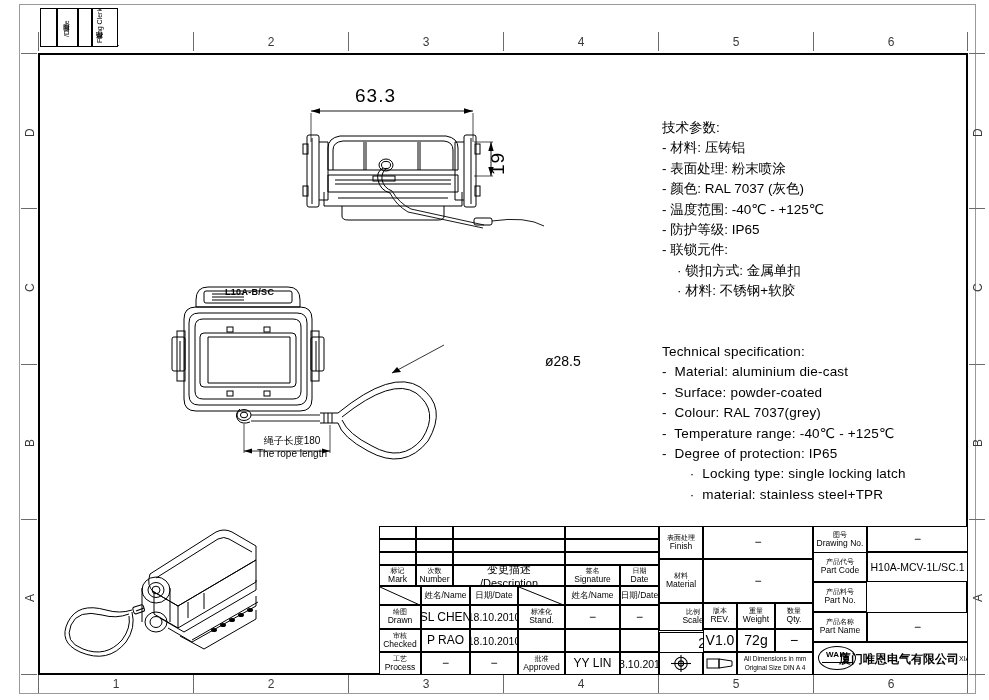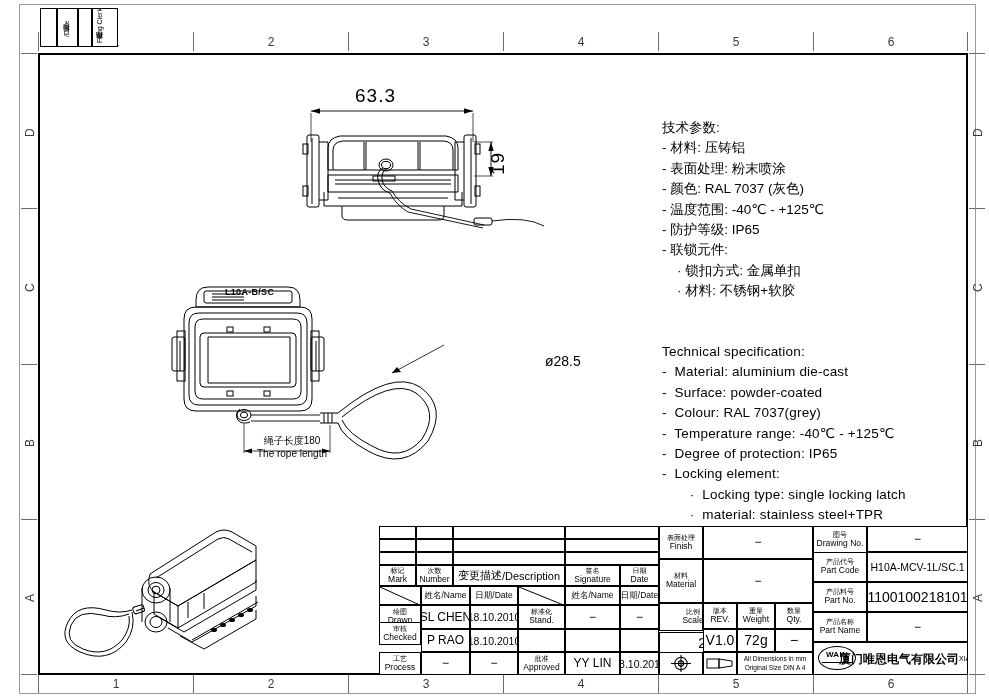--- a/index.html
+++ b/index.html
@@ -303,21 +303,20 @@
     <div class="spec-cn">    · 材料: 不锈钢+软胶</div>
   </div>
 
   <div class="abs" style="left:662px;top:342px;">
     <div class="spec">Technical specification:</div>
     <div class="spec">-  Material: aluminium die-cast</div>
     <div class="spec">-  Surface: powder-coated</div>
     <div class="spec">-  Colour: RAL 7037(grey)</div>
     <div class="spec">-  Temperature range: -40℃ - +125℃</div>
     <div class="spec">-  Degree of protection: IP65</div>
-    <div class="spec">-  Locking element:</div>
     <div class="spec">       ·  Locking type: single locking latch</div>
     <div class="spec">       ·  material: stainless steel+TPR</div>
   </div>
 
   <div class="abs" id="tb">
 
     <div class="cell" style="left:0px;top:0px;width:37px;height:13px;"></div>
     <div class="cell" style="left:37px;top:0px;width:37px;height:13px;"></div>
     <div class="cell" style="left:74px;top:0px;width:112px;height:13px;"></div>
     <div class="cell" style="left:186px;top:0px;width:94px;height:13px;"></div>
@@ -331,21 +330,21 @@
     <div class="cell" style="left:186px;top:26px;width:94px;height:13px;"></div>
 
     <div class="cell" style="left:0px;top:39px;width:37px;height:21px;">
       <span class="cn">标记</span>
       <span class="en">Mark</span>
     </div>
     <div class="cell" style="left:37px;top:39px;width:37px;height:21px;">
       <span class="cn">次数</span>
       <span class="en">Number</span>
     </div>
-    <div class="cell" style="left:74px;top:39px;width:112px;height:21px;flex-direction:row;">
+    <div class="cell" style="left:74px;top:39px;width:112px;height:21px;flex-direction:column;">
       <span class="desc">变更描述</span>
       <span class="desc">/Description</span>
     </div>
     <div class="cell" style="left:186px;top:39px;width:55px;height:21px;">
       <span class="cn">签名</span>
       <span class="en">Signature</span>
     </div>
     <div class="cell" style="left:241px;top:39px;width:39px;height:21px;">
       <span class="cn">日期</span>
       <span class="en">Date</span>
@@ -388,21 +387,21 @@
       <span class="cn">标准化</span>
       <span class="en">Stand.</span>
     </div>
     <div class="cell" style="left:186px;top:79px;width:55px;height:24px;">
       <span class="val">−</span>
     </div>
     <div class="cell" style="left:241px;top:79px;width:39px;height:24px;">
       <span class="val">−</span>
     </div>
 
-    <div class="cell" style="left:0px;top:96px;width:42px;height:23px;align-items:center;">
+    <div class="cell" style="left:0px;top:103px;width:42px;height:23px;align-items:center;">
       <span class="cn">审核</span>
       <span class="en">Checked</span>
     </div>
     <div class="cell" style="left:42px;top:103px;width:49px;height:23px;">
       <span class="val">P  RAO</span>
     </div>
     <div class="cell" style="left:91px;top:103px;width:48px;height:23px;">
       <span class="val-s">18.10.2010</span>
     </div>
     <div class="cell" style="left:139px;top:103px;width:47px;height:23px;">
@@ -513,23 +512,20 @@
       <span class="cn">产品代号</span>
       <span class="en">Part Code</span>
     </div>
     <div class="cell" style="left:488px;top:26px;width:101px;height:30px;">
       <span class="val-s">H10A-MCV-1L/SC.1</span>
     </div>
 
     <div class="cell" style="left:434px;top:56px;width:54px;height:30px;">
       <span class="cn">产品料号</span>
       <span class="en">Part No.</span>
-    </div>
-    <div class="cell" style="left:488px;top:56px;width:101px;height:30px;">
-      <span class="val-l">1100100218101</span>
     </div>
 
     <div class="cell" style="left:434px;top:86px;width:54px;height:30px;">
       <span class="cn">产品名称</span>
       <span class="en">Part Name</span>
     </div>
     <div class="cell" style="left:488px;top:86px;width:101px;height:30px;">
       <span class="val">−</span>
     </div>
 

